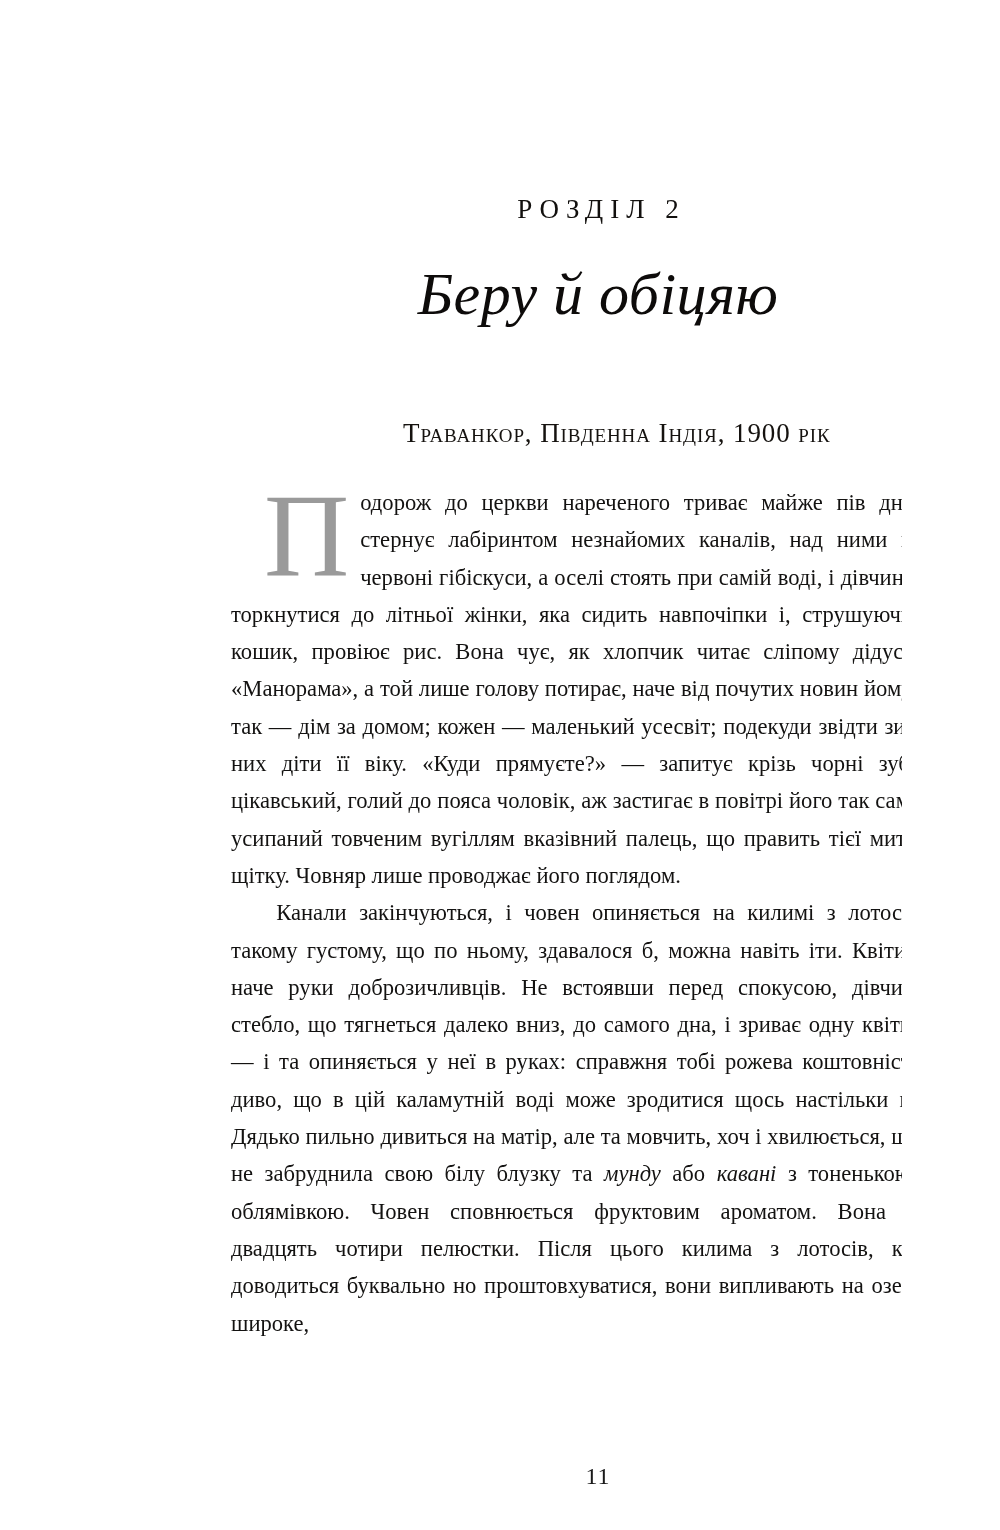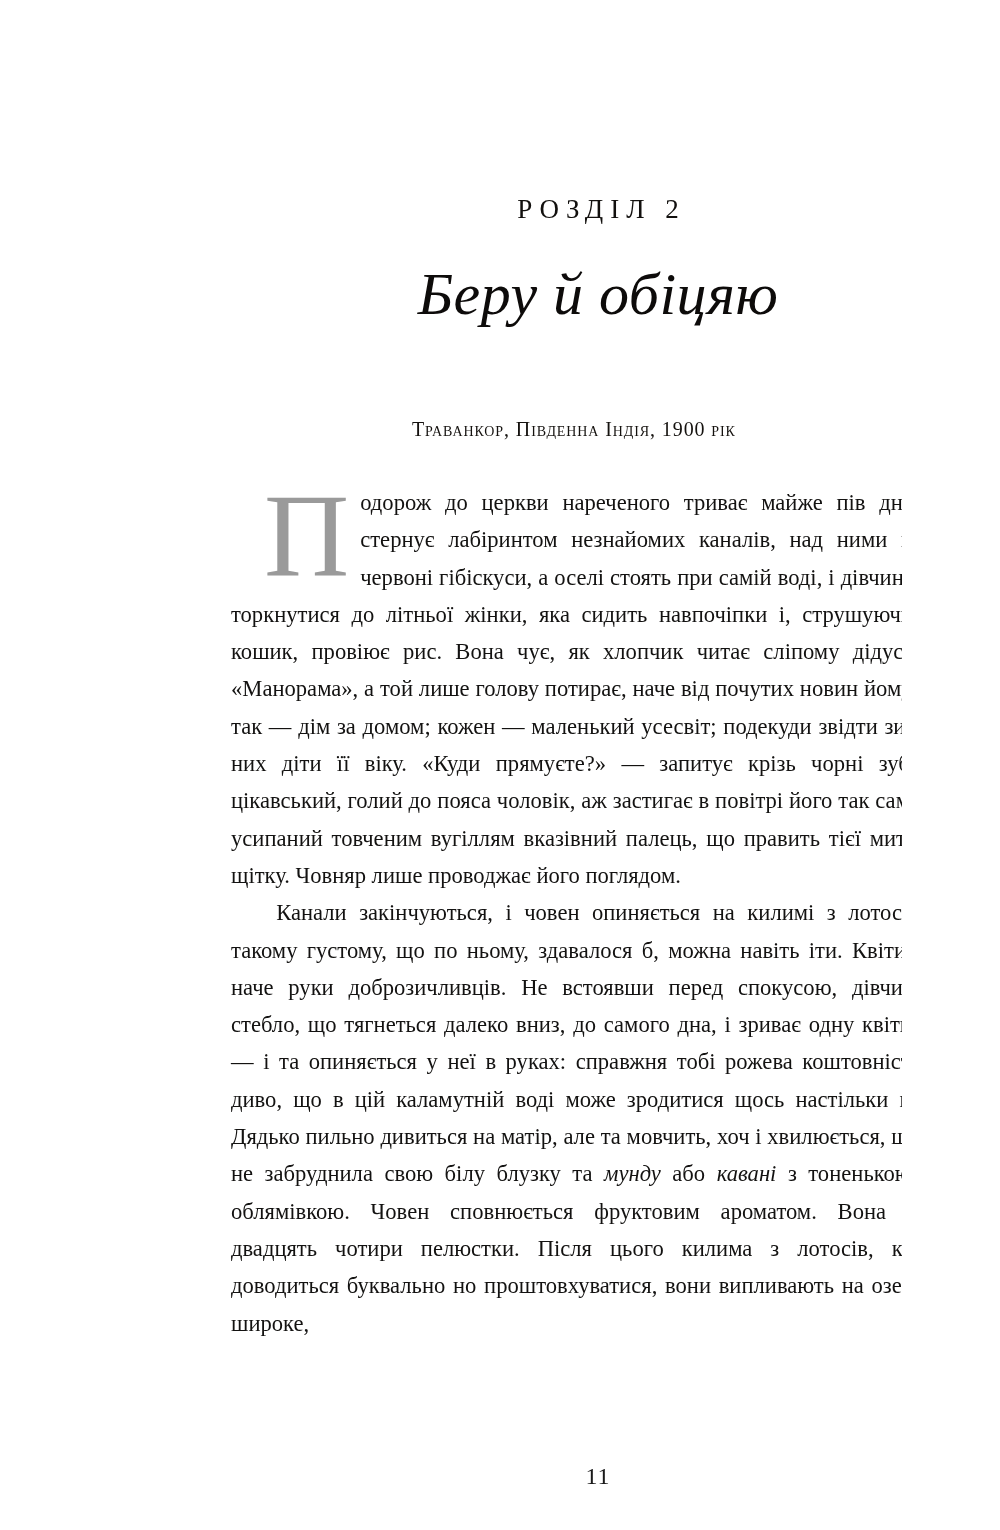--- a/index.html
+++ b/index.html
@@ -49,23 +49,23 @@
     letter-spacing: 0.5px;
     color: #0d0b0a;
     line-height: 1.08;
     font-weight: 400;
   }
 
   
   .dateline {
     position: absolute;
     top: 418px;
-    left: 314px;
+    left: 305px;
     font-family: "Liberation Serif", "DejaVu Serif", serif;
-    font-size: 20px;
+    font-size: 27px;
     letter-spacing: 0.9px;
     color: #15120f;
     font-variant: small-caps;
     white-space: nowrap;
   }
 
   
   .body-block {
     position: absolute;
     top: 484px;

